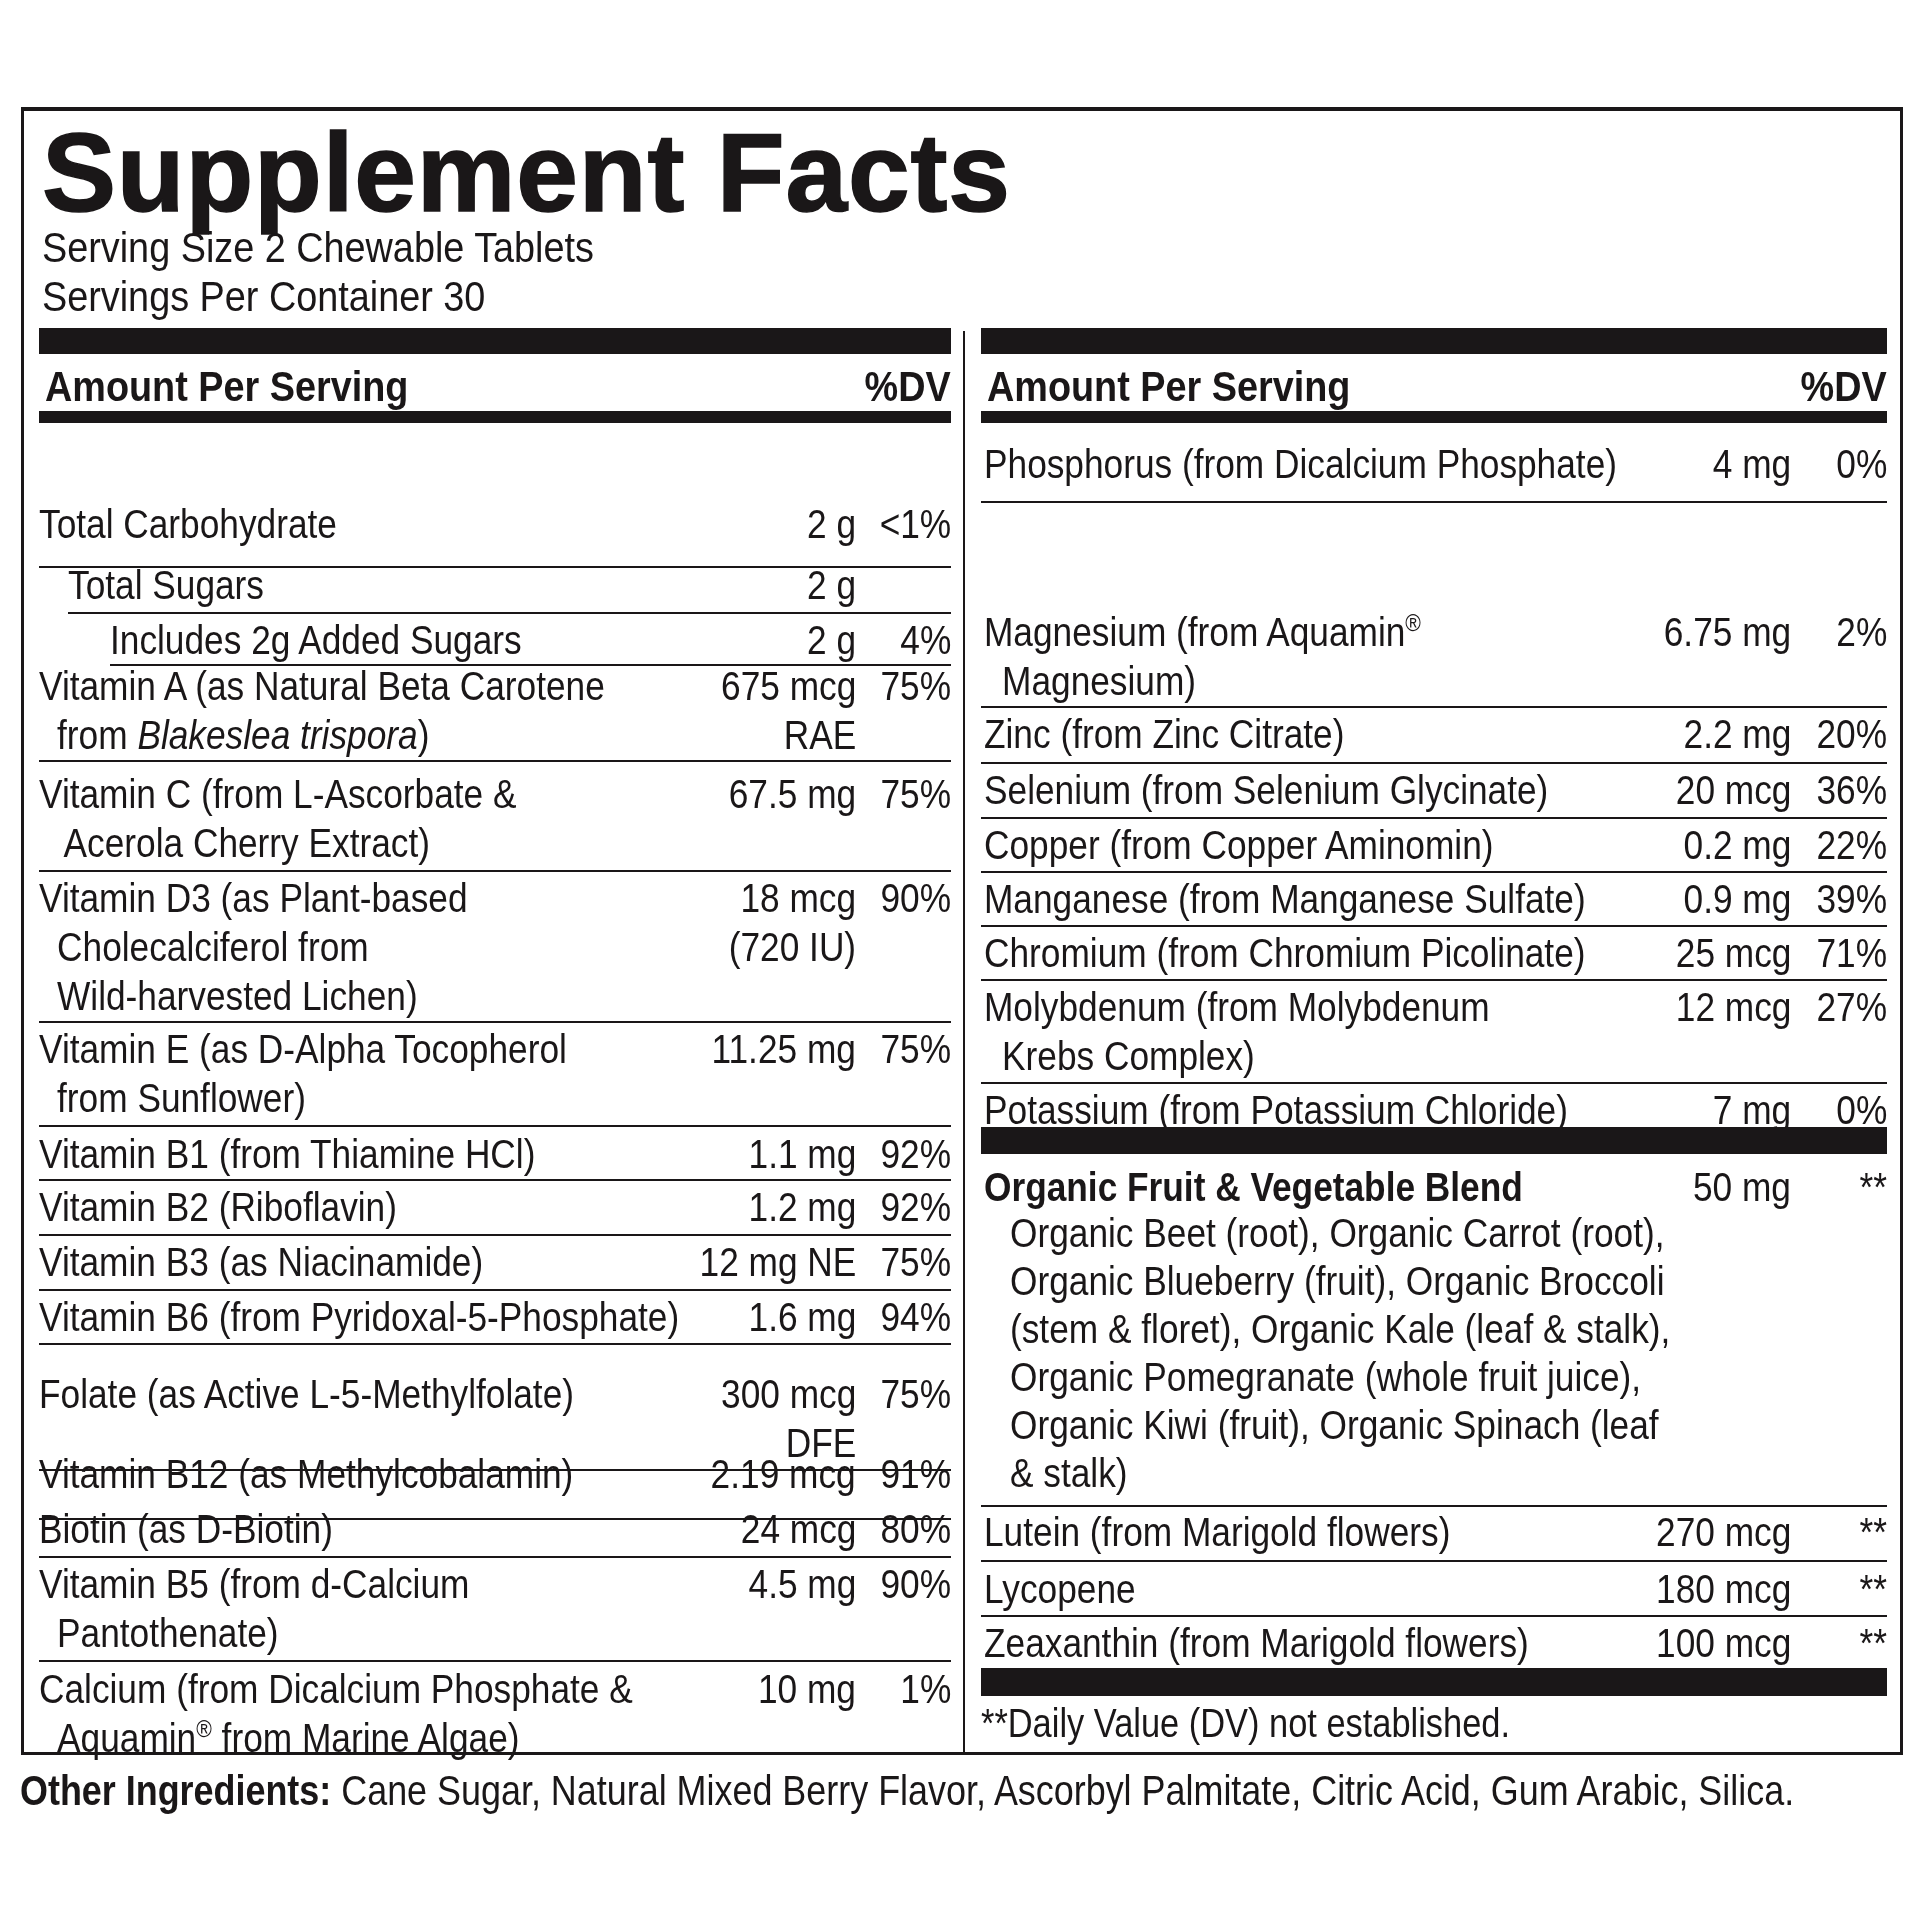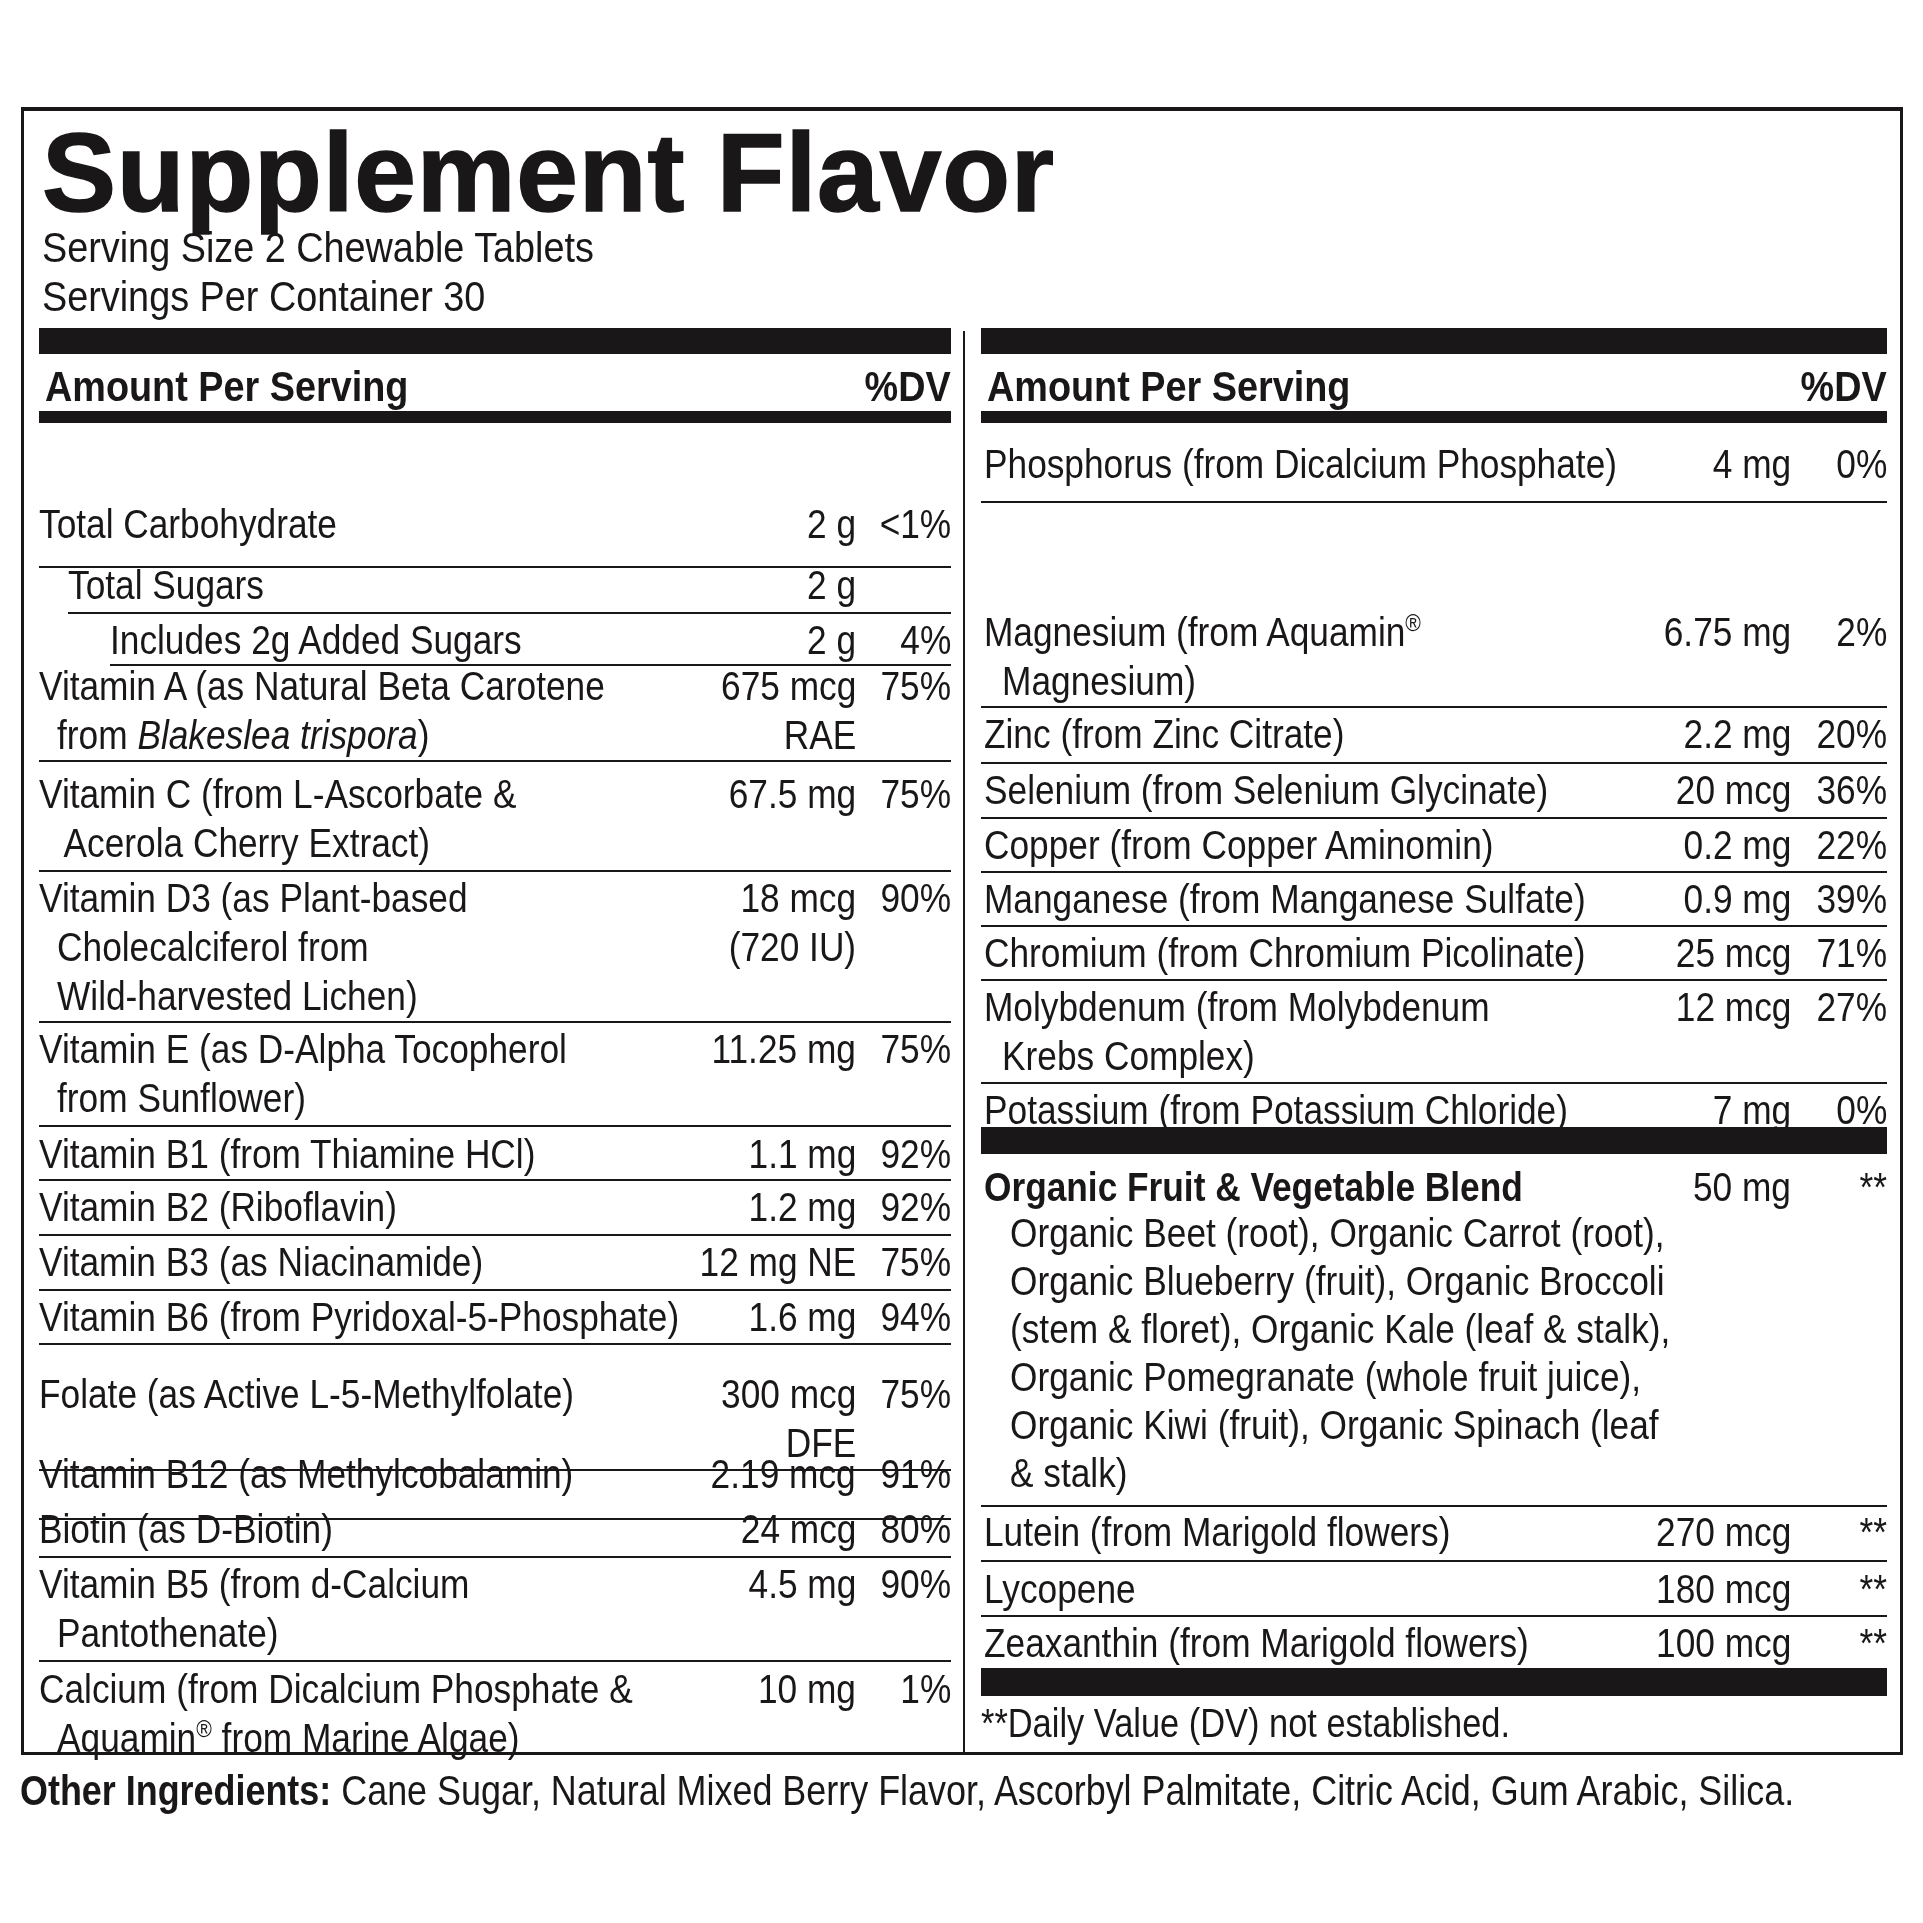--- a/index.html
+++ b/index.html
@@ -27,21 +27,21 @@
   .other { position:absolute; left:19.5px; top:1764px; font-size:42px; line-height:53px; white-space:nowrap; transform:scaleX(0.855); transform-origin:left top; }
   .other b { font-weight:bold; }
   .footnote { position:absolute; left:0; font-size:40px; line-height:49px; white-space:nowrap; transform:scaleX(0.86); transform-origin:left top; }
   .blend-list { position:absolute; left:28.6px; font-size:41px; line-height:48px; white-space:pre; transform:scaleX(0.86); transform-origin:left top; }
 </style>
 </head>
 <body>
 
 <div class="frame"></div>
 
-<div class="title">Supplement Flavor</div>
+<div class="title">Supplement Facts</div>
 <div class="serv" style="top:224px;">Serving Size 2 Chewable Tablets</div>
 <div class="serv" style="top:273px;">Servings Per Container 30</div>
 
 <div class="divider"></div>
 
 <div class="col col-left" style="height:1428px;">
   <div class="thick" style="top:0;"></div>
   <div class="hdr" style="top:32px;">
     <span class="l">Amount Per Serving</span>
     <span class="r">%DV</span>

